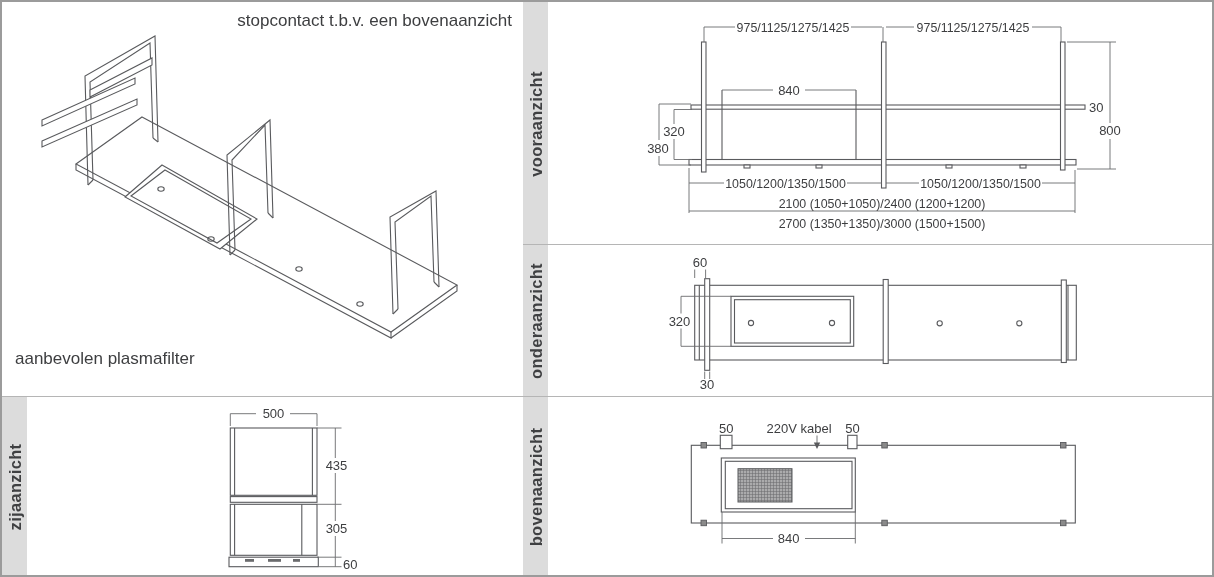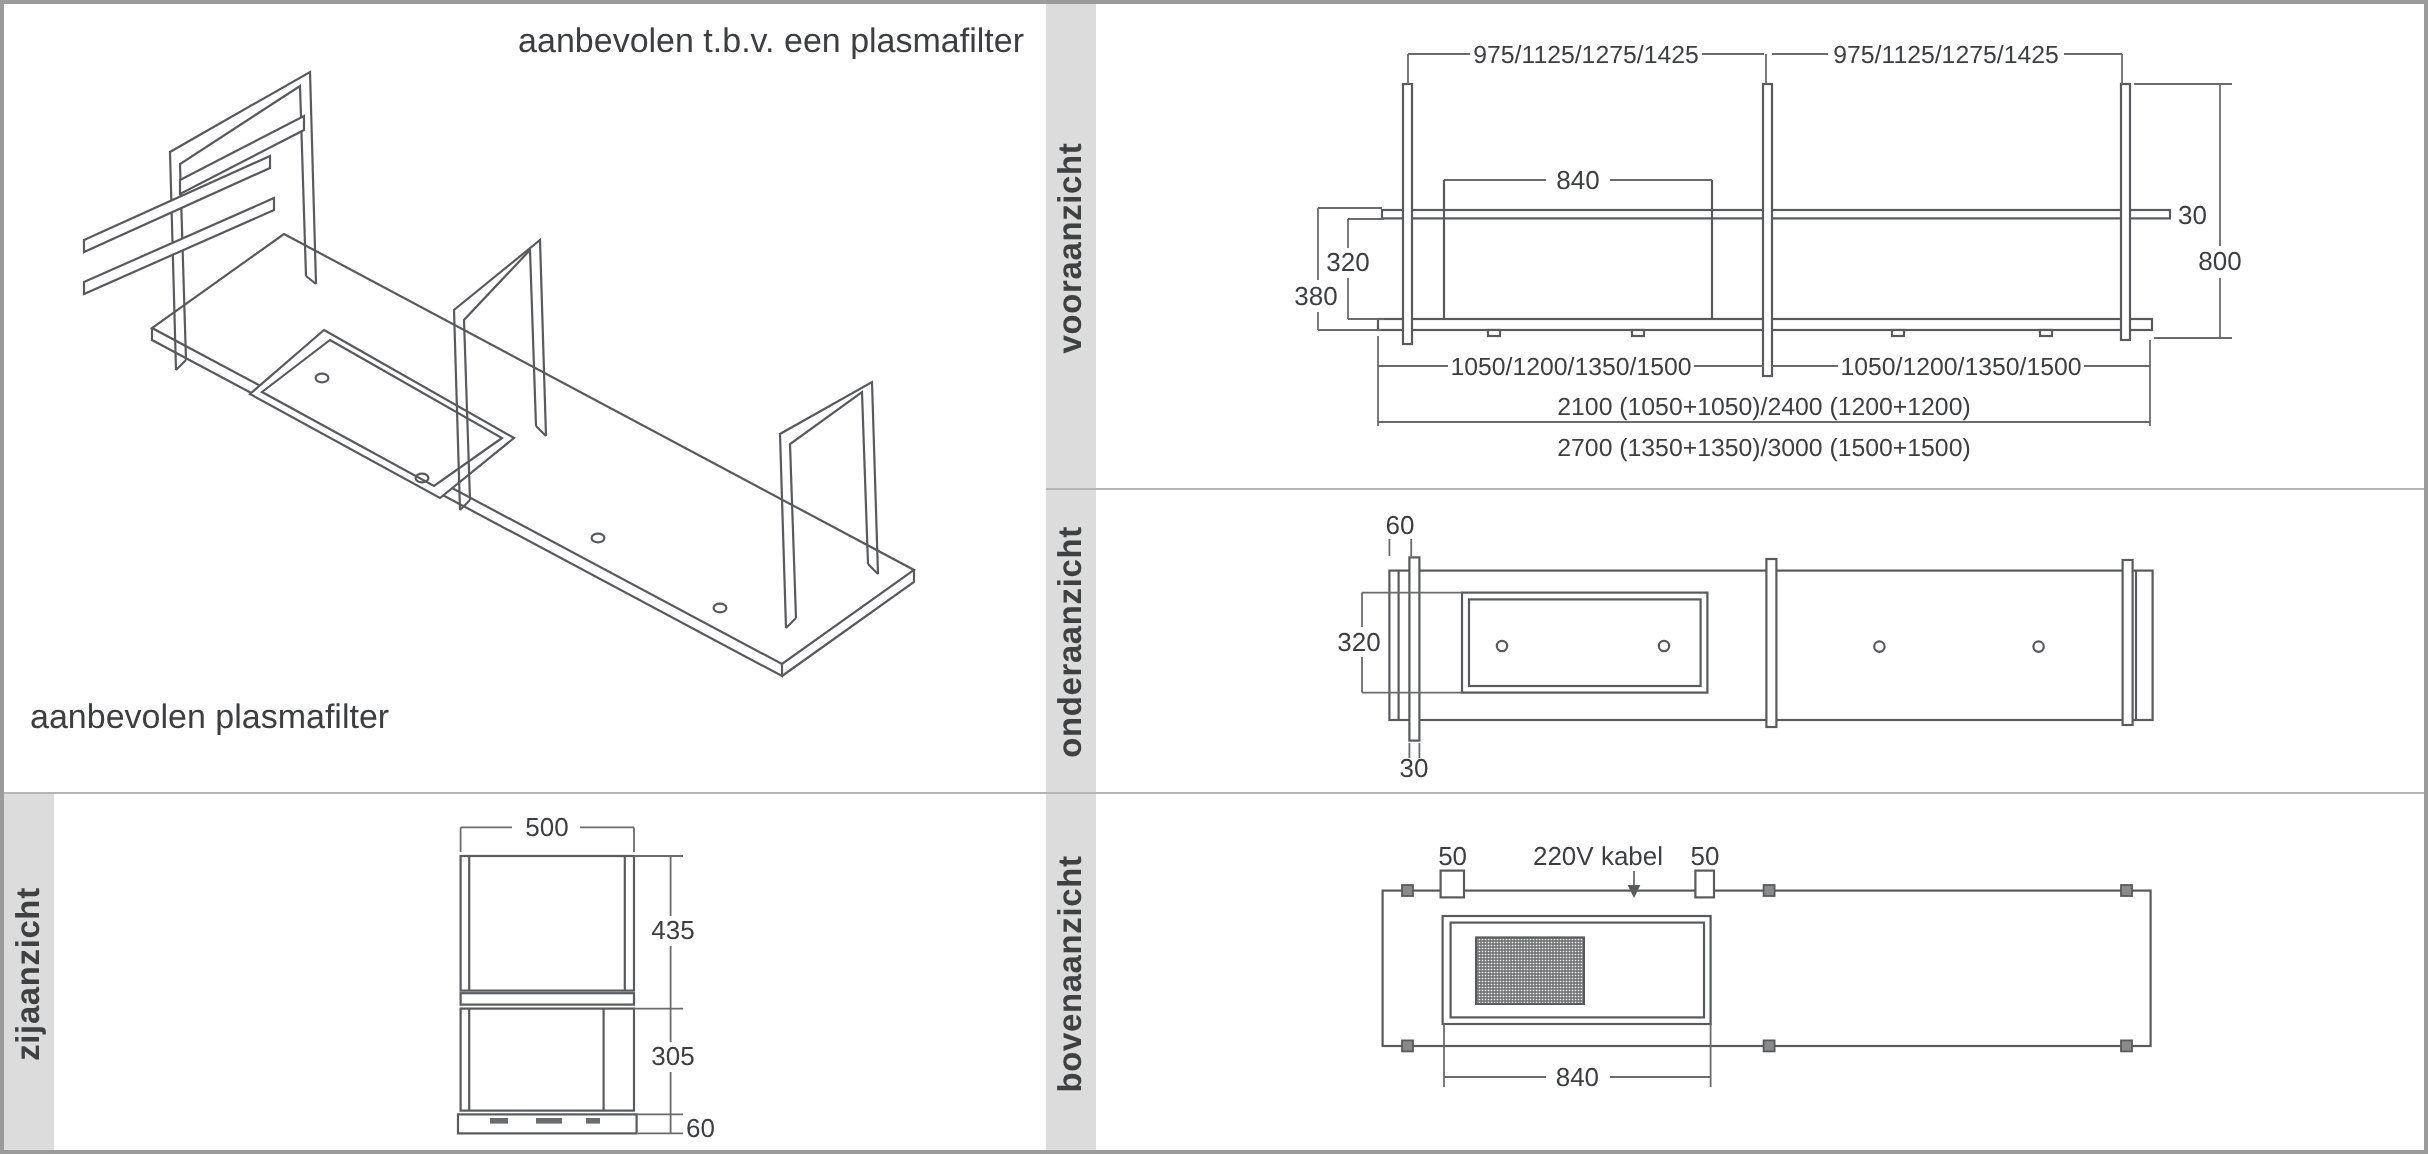--- a/index.html
+++ b/index.html
@@ -37,21 +37,21 @@
 
   <div class="divider" style="left:521px; top:241.5px; width:689px; height:1.4px;"></div>
   <div class="divider" style="left:0; top:394px; width:1210px; height:1.4px;"></div>
 
   <div class="vlabel" style="left:534px; top:122px;">vooraanzicht</div>
   <div class="vlabel" style="left:534px; top:319px;">onderaanzicht</div>
   <div class="vlabel" style="left:534px; top:485px;">bovenaanzicht</div>
   <div class="vlabel" style="left:13px;  top:485px;">zijaanzicht</div>
 
   <div class="note right" style="left:230px; top:8px; width:280px;">
-    <div>aanbevolen t.b.v. een plasmafilter</div>
+    <div>stopcontact t.b.v. een bovenaanzicht</div>
   </div>
   <div class="note" style="left:13px; top:346px;">
     <div>aanbevolen plasmafilter</div>
   </div>
 
   <svg style="left:25px; top:25px;" width="480" height="340" viewBox="25 25 480 340">
     <g class="ln">
       <polygon points="140,115 455,283 389,330 74,162" fill="#ffffff"></polygon>
       <polyline points="74,162 74,168 389,336 389,330"></polyline>
       <polyline points="389,336 455,289 455,283"></polyline>

